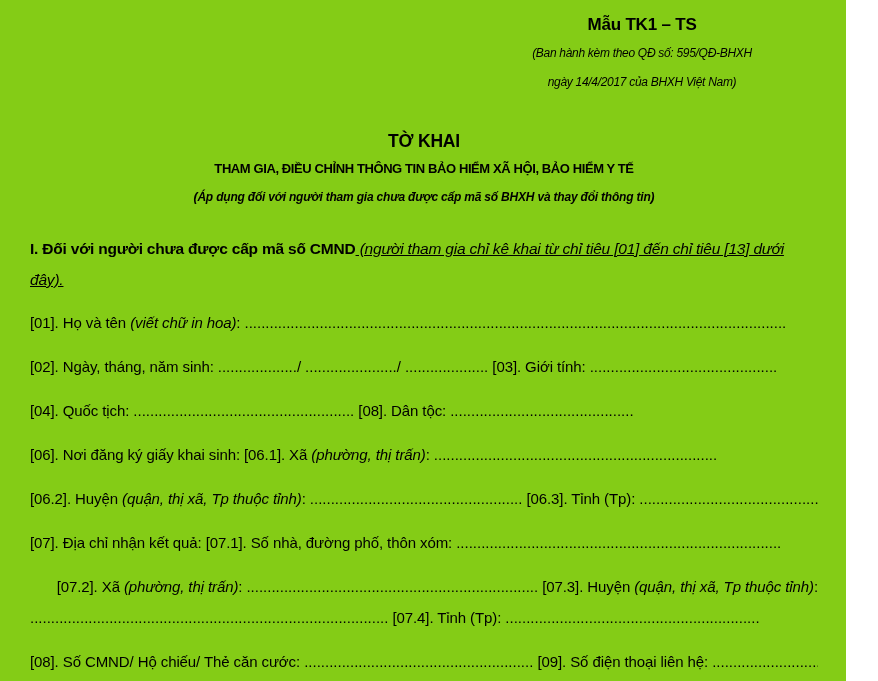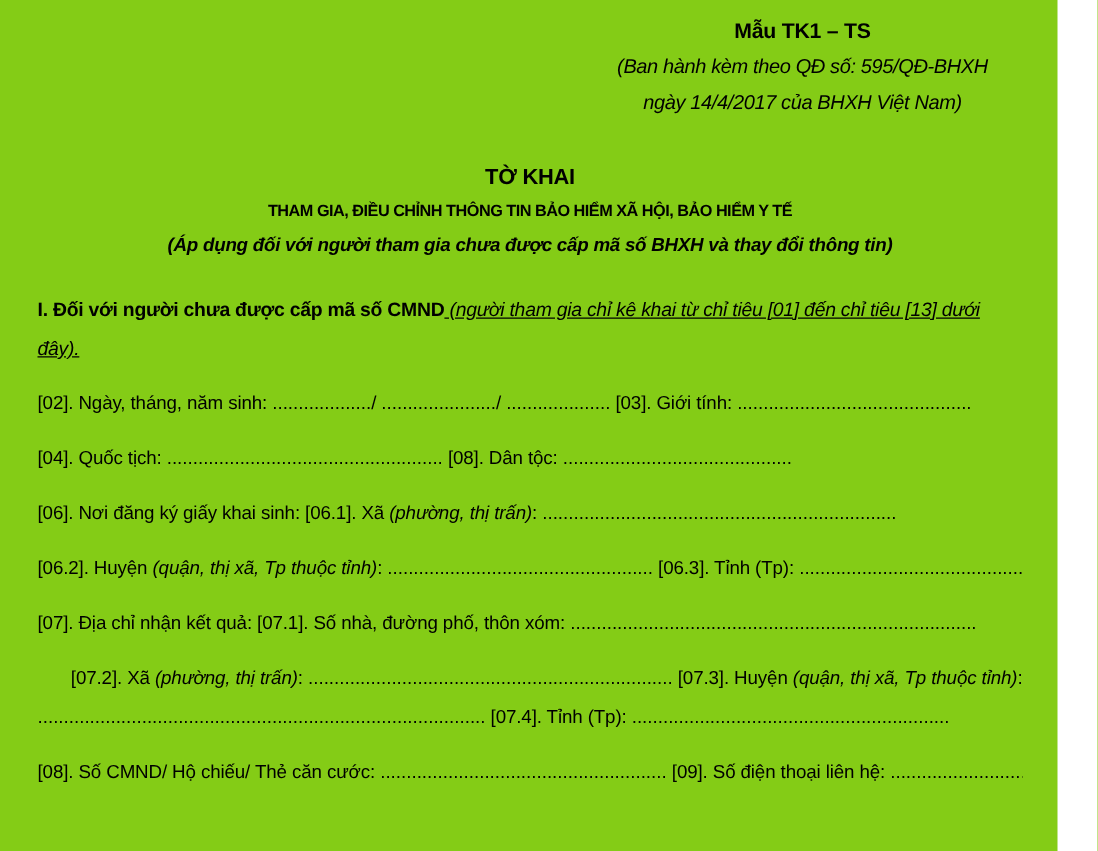--- a/index.html
+++ b/index.html
@@ -19,27 +19,27 @@
     padding: 10px 28px 0 30px;
   }
   
   .header-block {
     width: 380px;
     margin-left: 422px;
     text-align: center;
     line-height: 29px;
   }
   .form-code { font-weight: 700; font-size: 17px; letter-spacing: -0.2px; }
-  .issued    { font-style: italic; font-size: 16px; letter-spacing: -0.3px; }
+  .issued    { font-style: italic; font-size: 12px; letter-spacing: -0.3px; }
 
   
   .title-block { text-align: center; margin-top: 30px; line-height: 28px; letter-spacing: -0.2px; }
   .title-main { font-size: 17.5px; font-weight: 700; }
   .title-sub  { font-size: 13px;  font-weight: 700; letter-spacing: -0.4px; }
-  .title-note { font-size: 15px;  font-weight: 700; font-style: italic; }
+  .title-note { font-size: 12px;  font-weight: 700; font-style: italic; }
 
   
   .section-heading { margin-top: 22px; font-size: 15.5px; line-height: 31px; letter-spacing: -0.2px; }
   .sh-bold { font-weight: 700; }
   .sh-note { font-style: italic; text-decoration: underline; }
 
   
   .form-lines { margin-top: 12px; font-size: 15px; letter-spacing: -0.1px; }
   .form-line {
     height: 31px; line-height: 31px;
@@ -65,20 +65,21 @@
     <div class="title-main">TỜ KHAI</div>
     <div class="title-sub">THAM GIA, ĐIỀU CHỈNH THÔNG TIN BẢO HIỂM XÃ HỘI, BẢO HIỂM Y TẾ</div>
     <div class="title-note">(Áp dụng đối với người tham gia chưa được cấp mã số BHXH và thay đổi thông tin)</div>
   </div>
 
   <div class="section-heading">
     <span class="sh-bold">I. Đối với người chưa được cấp mã số CMND</span><span class="sh-note"> (người tham gia chỉ kê khai từ chỉ tiêu [01] đến chỉ tiêu [13] dưới đây).</span>
   </div>
 
   <div class="form-lines">
+      <div class="form-line"><span class="seg-normal">[01]. Họ và tên </span><span class="seg-italic">(viết chữ in hoa)</span><span class="seg-normal">: </span><span class="seg-dots">..................................................................................................................................</span></div>
       <div class="form-line"><span class="seg-normal">[02]. Ngày, tháng, năm sinh: </span><span class="seg-dots">...................</span><span class="seg-normal">/ </span><span class="seg-dots">......................</span><span class="seg-normal">/ </span><span class="seg-dots">....................</span><span class="seg-normal"> [03]. Giới tính: </span><span class="seg-dots">.............................................</span></div>
       <div class="form-line"><span class="seg-normal">[04]. Quốc tịch: </span><span class="seg-dots">.....................................................</span><span class="seg-normal"> [08]. Dân tộc: </span><span class="seg-dots">............................................</span></div>
       <div class="form-line"><span class="seg-normal">[06]. Nơi đăng ký giấy khai sinh: [06.1]. Xã </span><span class="seg-italic">(phường, thị trấn)</span><span class="seg-normal">: </span><span class="seg-dots">....................................................................</span></div>
       <div class="form-line"><span class="seg-normal">[06.2]. Huyện </span><span class="seg-italic">(quận, thị xã, Tp thuộc tỉnh)</span><span class="seg-normal">: </span><span class="seg-dots">...................................................</span><span class="seg-normal"> [06.3]. Tỉnh (Tp): </span><span class="seg-dots">...........................................</span></div>
       <div class="form-line"><span class="seg-normal">[07]. Địa chỉ nhận kết quả: [07.1]. Số nhà, đường phố, thôn xóm: </span><span class="seg-dots">..............................................................................</span></div>
       <div class="form-line joined"><span class="seg-normal">[07.2]. Xã </span><span class="seg-italic">(phường, thị trấn)</span><span class="seg-normal">: </span><span class="seg-dots">......................................................................</span><span class="seg-normal"> [07.3]. Huyện </span><span class="seg-italic">(quận, thị xã, Tp thuộc tỉnh)</span><span class="seg-normal">:</span></div>
       <div class="form-line"><span class="seg-dots">......................................................................................</span><span class="seg-normal"> [07.4]. Tỉnh (Tp): </span><span class="seg-dots">.............................................................</span></div>
       <div class="form-line"><span class="seg-normal">[08]. Số CMND/ Hộ chiếu/ Thẻ căn cước: </span><span class="seg-dots">.......................................................</span><span class="seg-normal"> [09]. Số điện thoại liên hệ: </span><span class="seg-dots">............................</span></div>
     </div>
 

